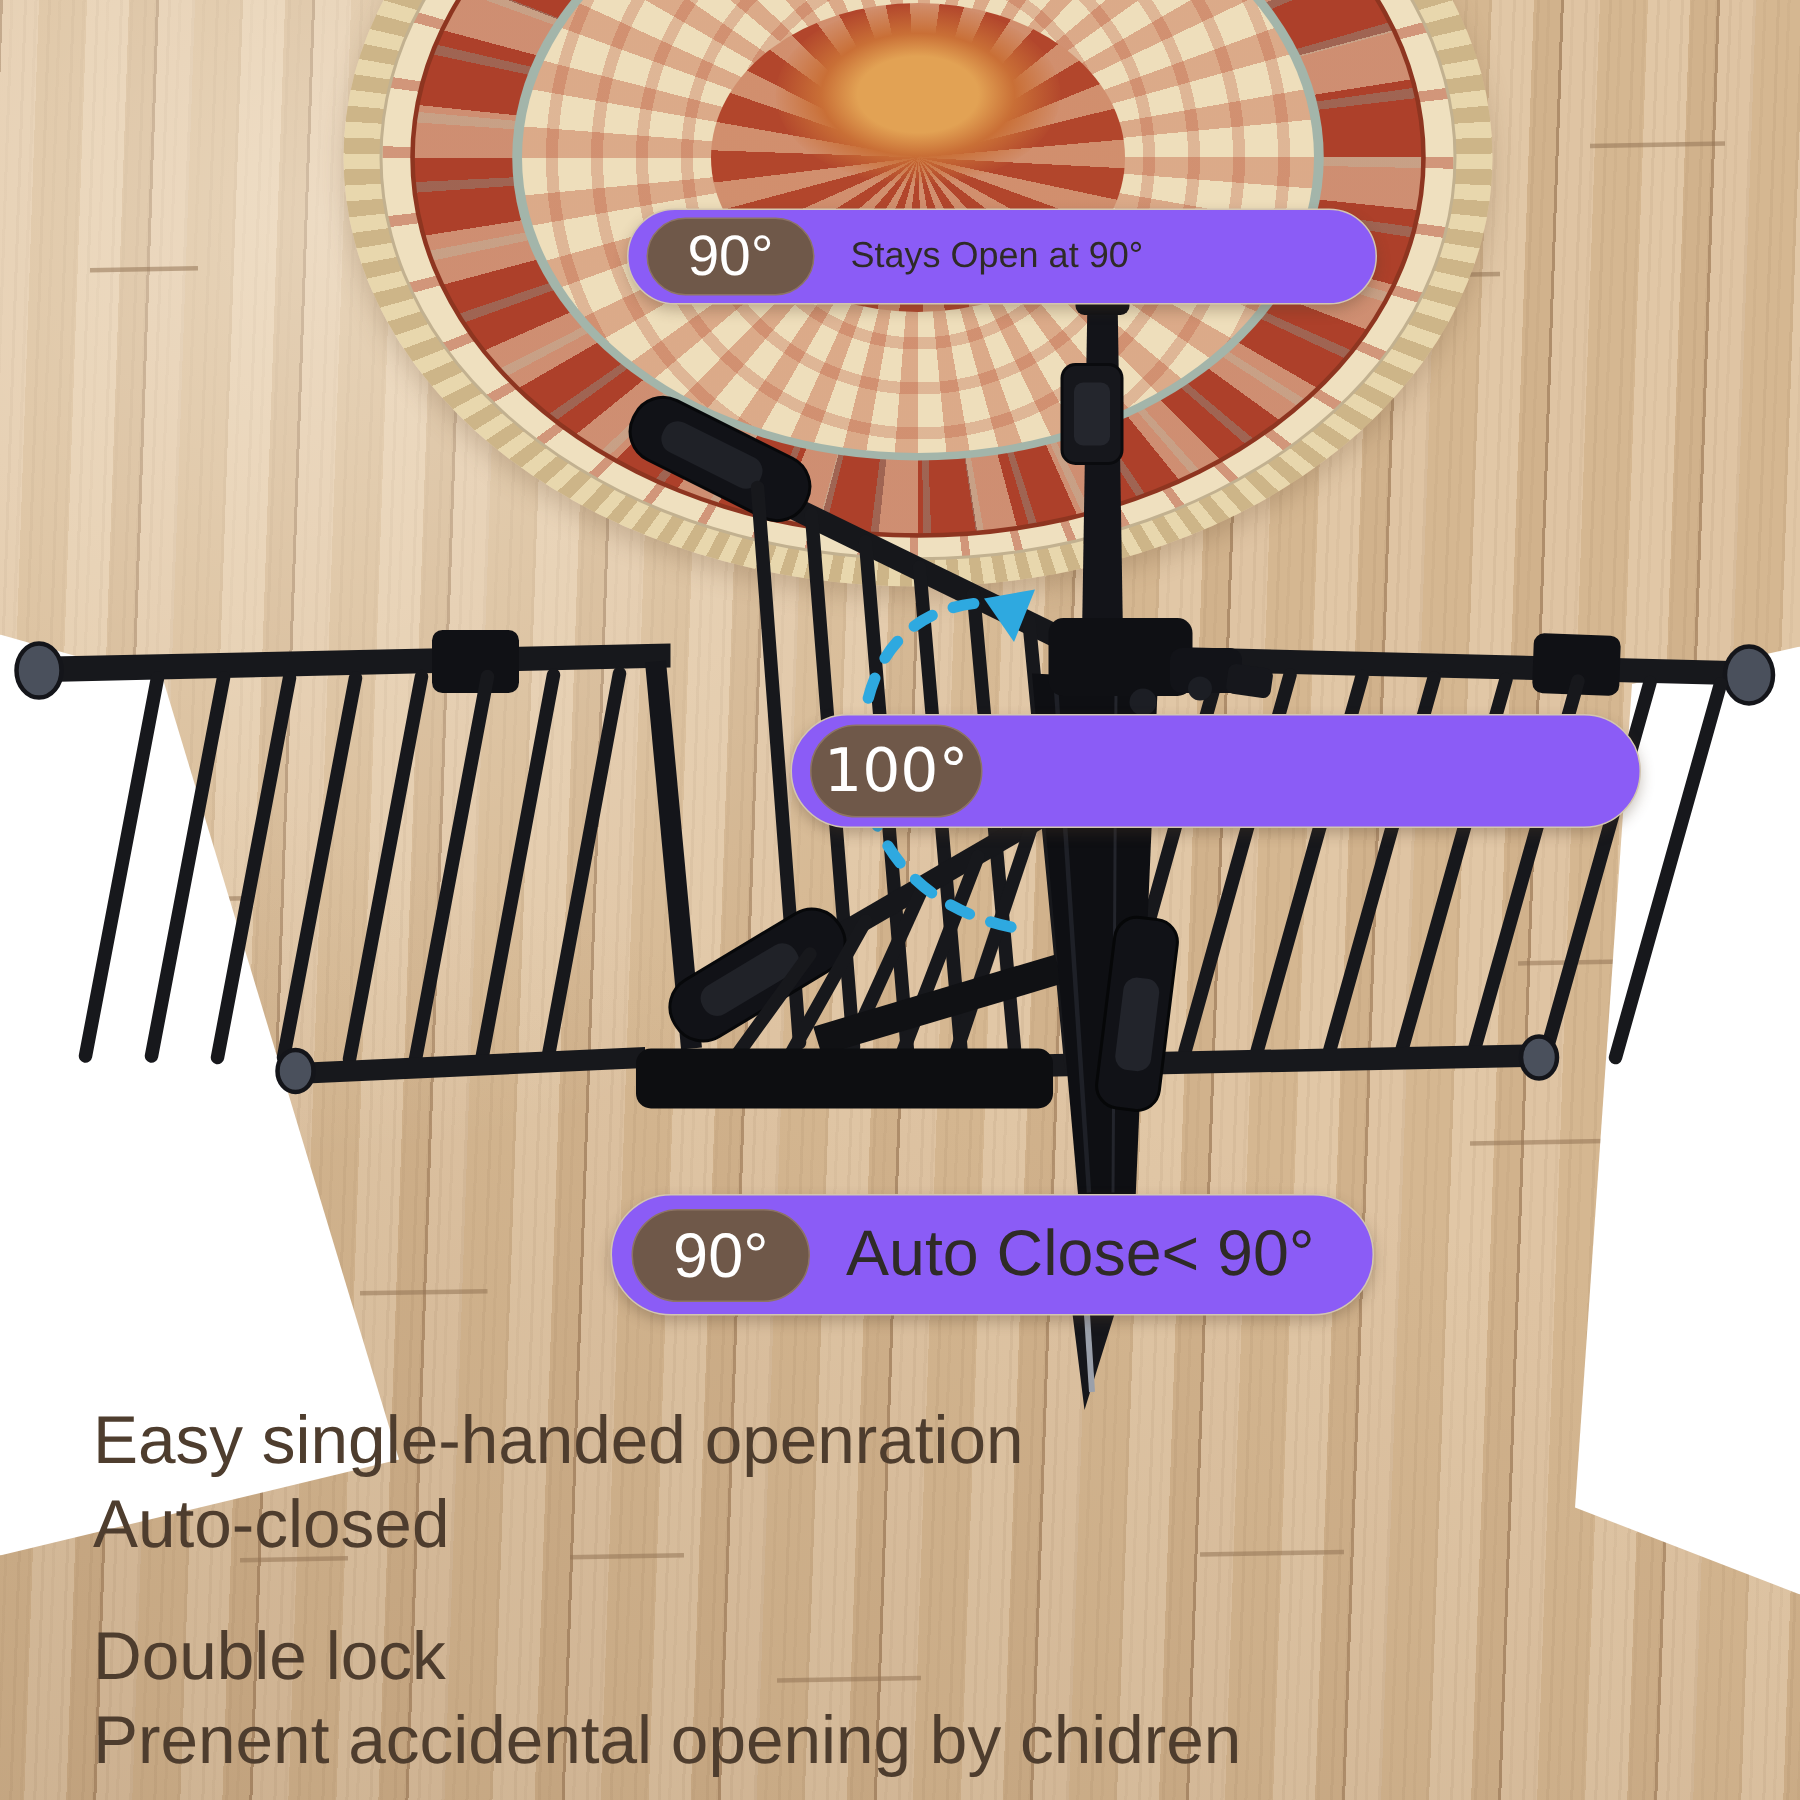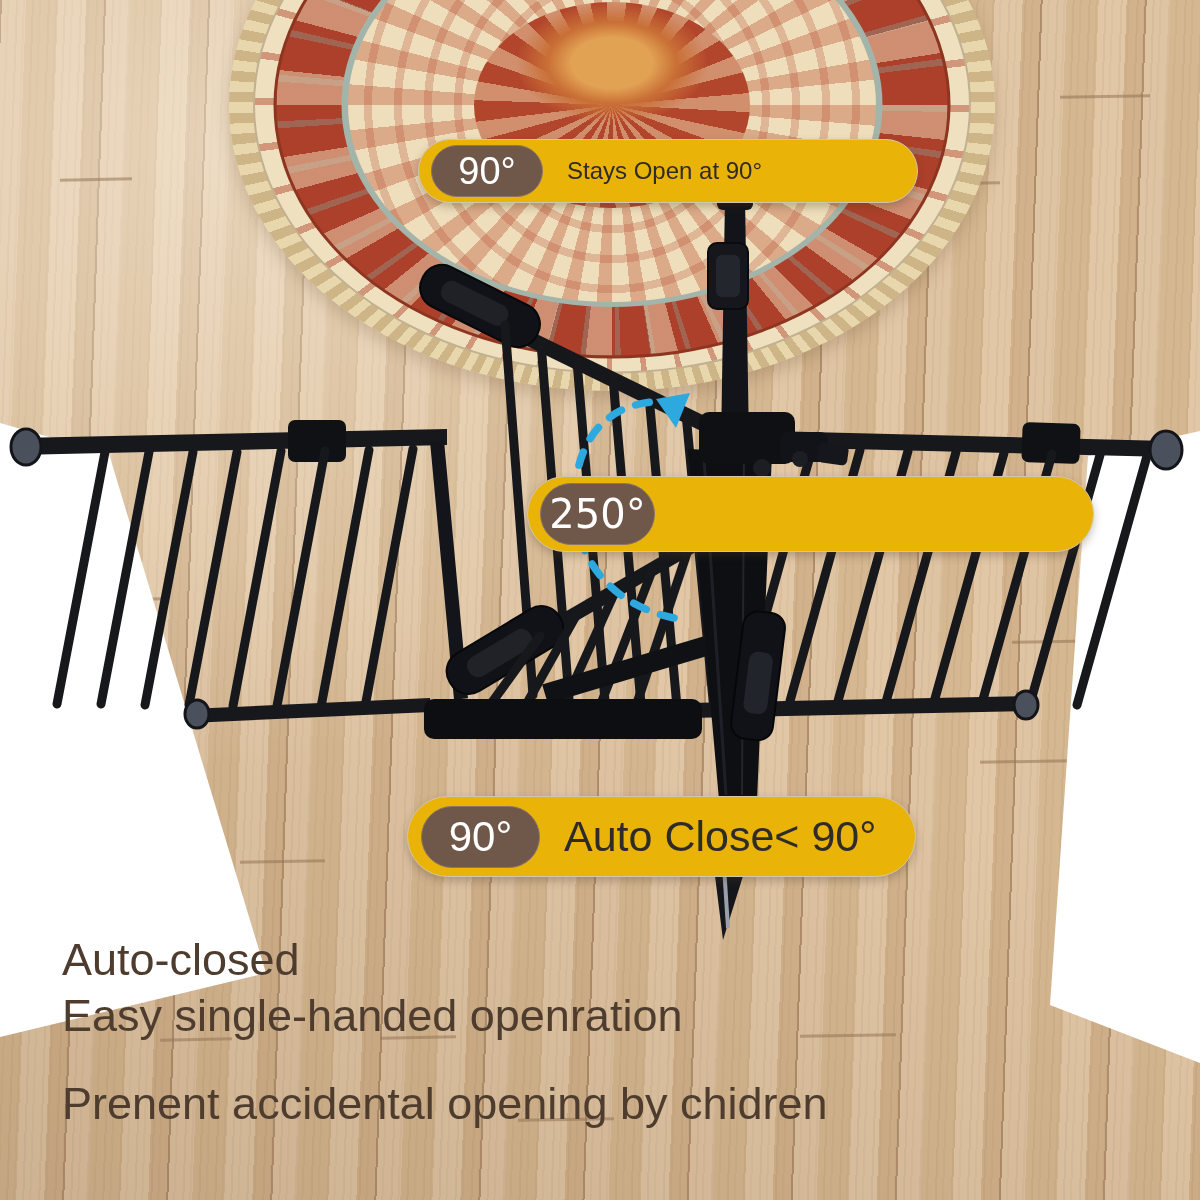--- a/index.html
+++ b/index.html
@@ -56,21 +56,21 @@
   .wall-left{clip-path:polygon(0 423px,109px 454px,266px 973px,0 1037px);
     background:linear-gradient(115deg,#ffffff 45%,#e3e5e8 90%);}
   .wall-right{clip-path:polygon(100% 431px,1088px 456px,1050px 1005px,100% 1063px);
     background:linear-gradient(245deg,#ffffff 40%,#dfe1e4 92%);}
 
   
   svg.gate{position:absolute;left:0;top:0;z-index:4;}
 
   
   .pill{position:absolute;z-index:6;display:flex;align-items:center;
-    background:#eab308;border:1px solid #d3c6b0;border-radius:999px;
+    background:#8b5cf6;border:1px solid #d3c6b0;border-radius:999px;
     box-shadow:0 4px 9px rgba(80,60,40,.30);white-space:nowrap;}
   .badge{display:flex;align-items:center;justify-content:center;
     background:#6f5849;color:#ffffff;border-radius:999px;border:1px solid #8d7464;}
   .pill-label{color:#2f2b27;}
   .pill-1{left:418px;top:139px;width:498px;height:62px;}
   .pill-1 .badge{margin-left:12px;width:110px;height:50px;font-size:38px;}
   .pill-1 .pill-label{margin-left:24px;font-size:24px;}
   .pill-2{left:527px;top:476px;width:565px;height:74px;font-family:"DejaVu Sans",sans-serif;}
   .pill-2 .badge{margin-left:12px;width:113px;height:60px;font-size:40px;}
   .pill-2 .pill-label{margin-left:22px;font-size:35px;letter-spacing:.5px;}
@@ -225,30 +225,31 @@
 
 <div class="pill pill-1">
   <div class="badge">
     <span>90°</span>
   </div>
   <span class="pill-label">Stays Open at 90°</span>
 </div>
 
 <div class="pill pill-2">
   <div class="badge">
-    <span>250°</span>
+    <span>100°</span>
   </div>
 </div>
 
 <div class="pill pill-3">
   <div class="badge">
     <span>90°</span>
   </div>
   <span class="pill-label">Auto Close&lt; 90°</span>
 </div>
 
 <div class="features features-1">
+  <div>Easy single-handed openration</div>
   <div>Auto-closed</div>
-  <div>Easy single-handed openration</div>
 </div>
 <div class="features features-2">
+  <div>Double lock</div>
   <div>Prenent accidental opening by chidren</div>
 </div>
 
 </body></html>

